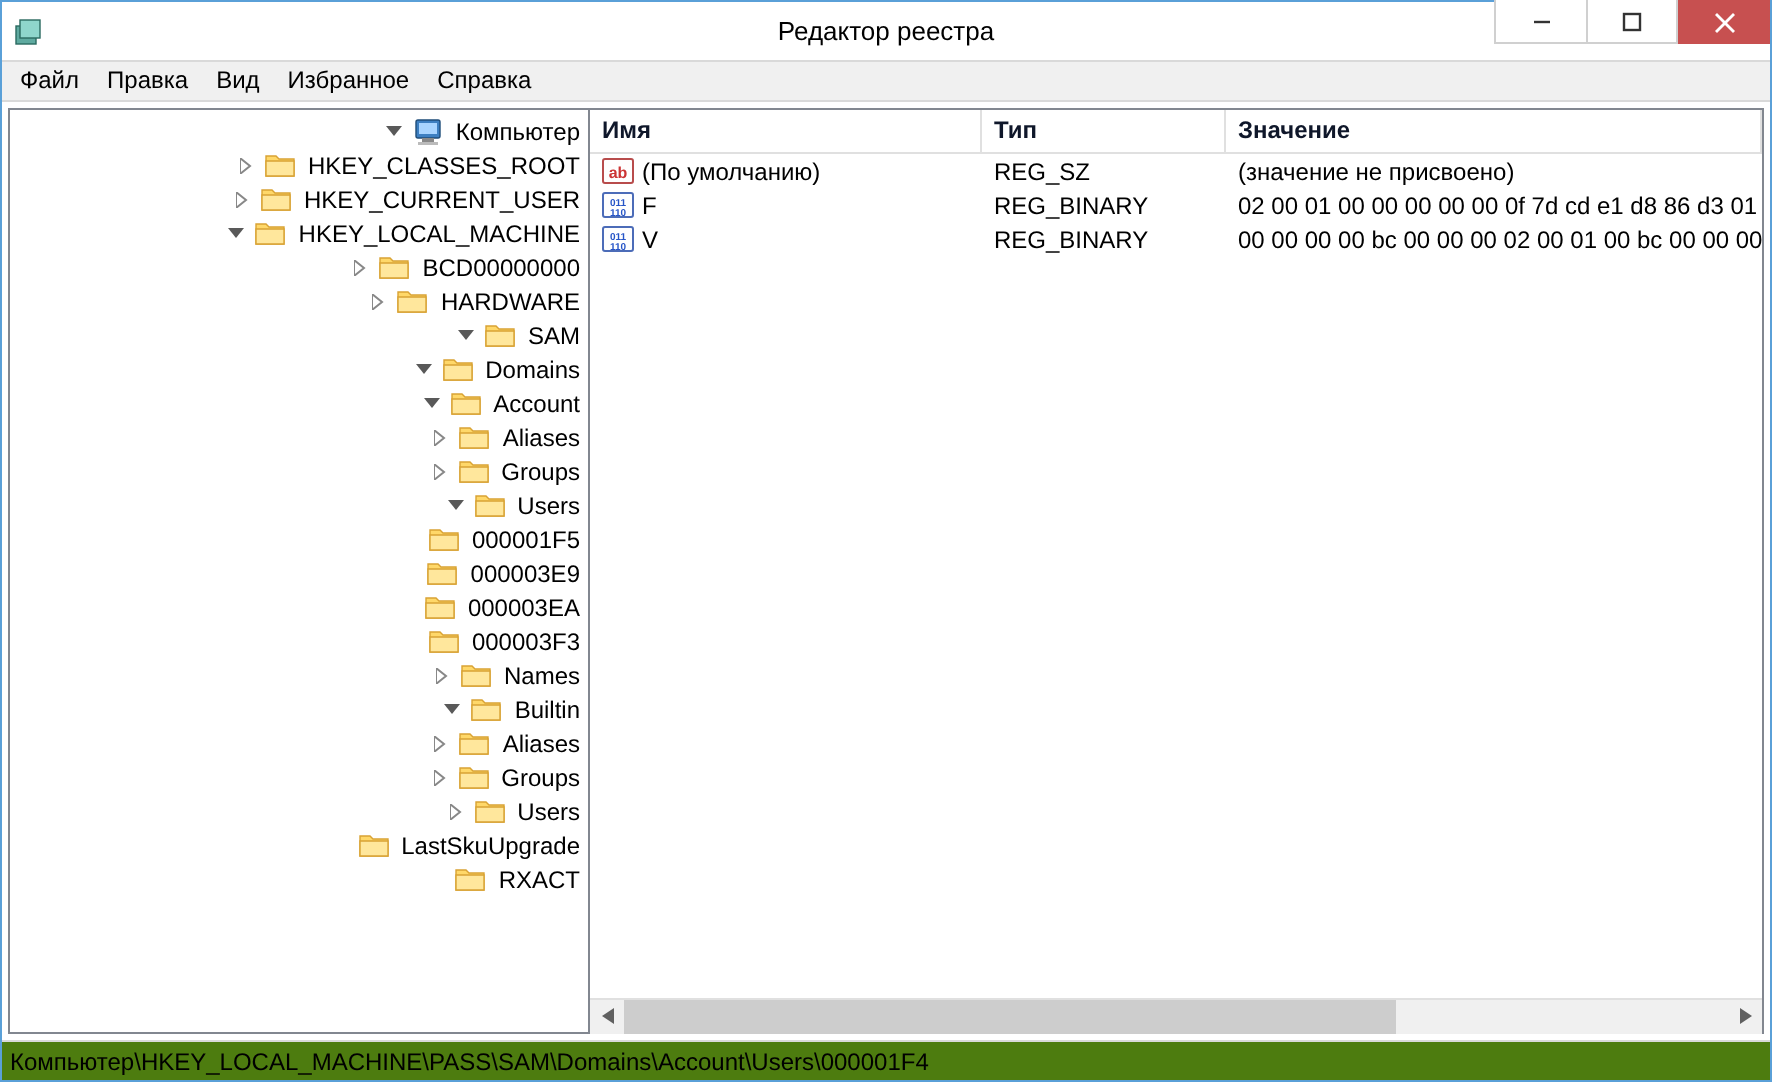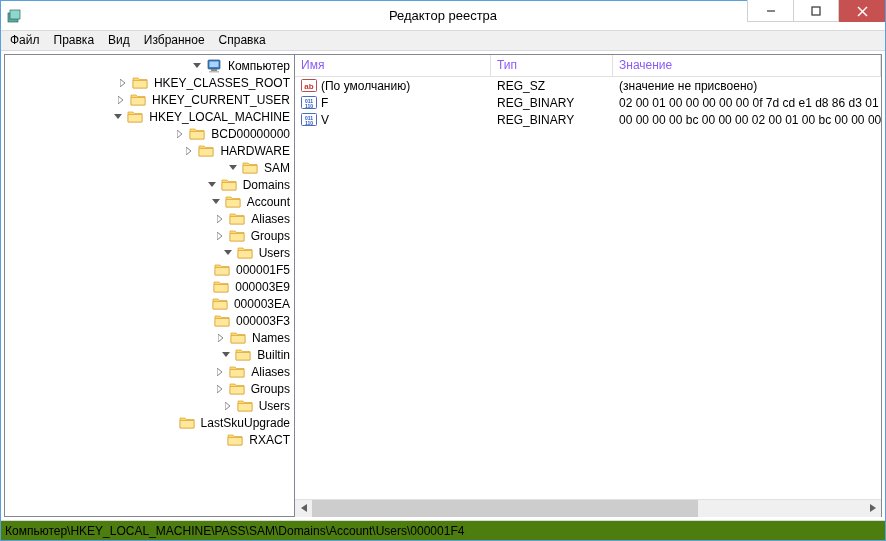--- a/index.html
+++ b/index.html
@@ -32,21 +32,21 @@
   .tree li { white-space: nowrap; }
   .tree-row { display: flex; align-items: center; height: 17px; padding: 0 2px; cursor: default; justify-content: flex-end; }
   .exp { width: 14px; height: 14px; display: flex; align-items: center; justify-content: center; color: #595959; margin-right: 2px; flex-shrink: 0; }
   .exp.none { visibility: hidden; }
   .tree-icon { width: 16px; height: 16px; margin-right: 4px; flex-shrink: 0; display: flex; align-items: center; justify-content: center; }
   .tree-label { padding: 0 2px; }
   .tree-row.selected .tree-label { background: #cde8ff; border: 1px solid #7ab6e8; padding: 0 1px; }
   
   
   .list-header { display: flex; height: 22px; background: #fff; border-bottom: 1px solid #e0e0e0; }
-  .list-header .col { padding: 3px 6px; border-right: 1px solid #e0e0e0; color: #8b5cf6; cursor: default; }
+  .list-header .col { padding: 3px 6px; border-right: 1px solid #e0e0e0; color: #0f172a; cursor: default; font-weight: bold; }
   .list-body { flex: 1; overflow: auto; }
   .list-row { display: flex; height: 17px; align-items: center; cursor: default; white-space: nowrap; }
   .list-row .cell { padding: 0 6px; overflow: hidden; text-overflow: clip; }
   .cell.name { display: flex; align-items: flex-end; gap: 4px; }
   .col-name { width: 196px; }
   .col-type { width: 122px; }
   .col-value { flex: 1; }
   .value-icon { width: 16px; height: 15px; flex-shrink: 0; }
   
   

